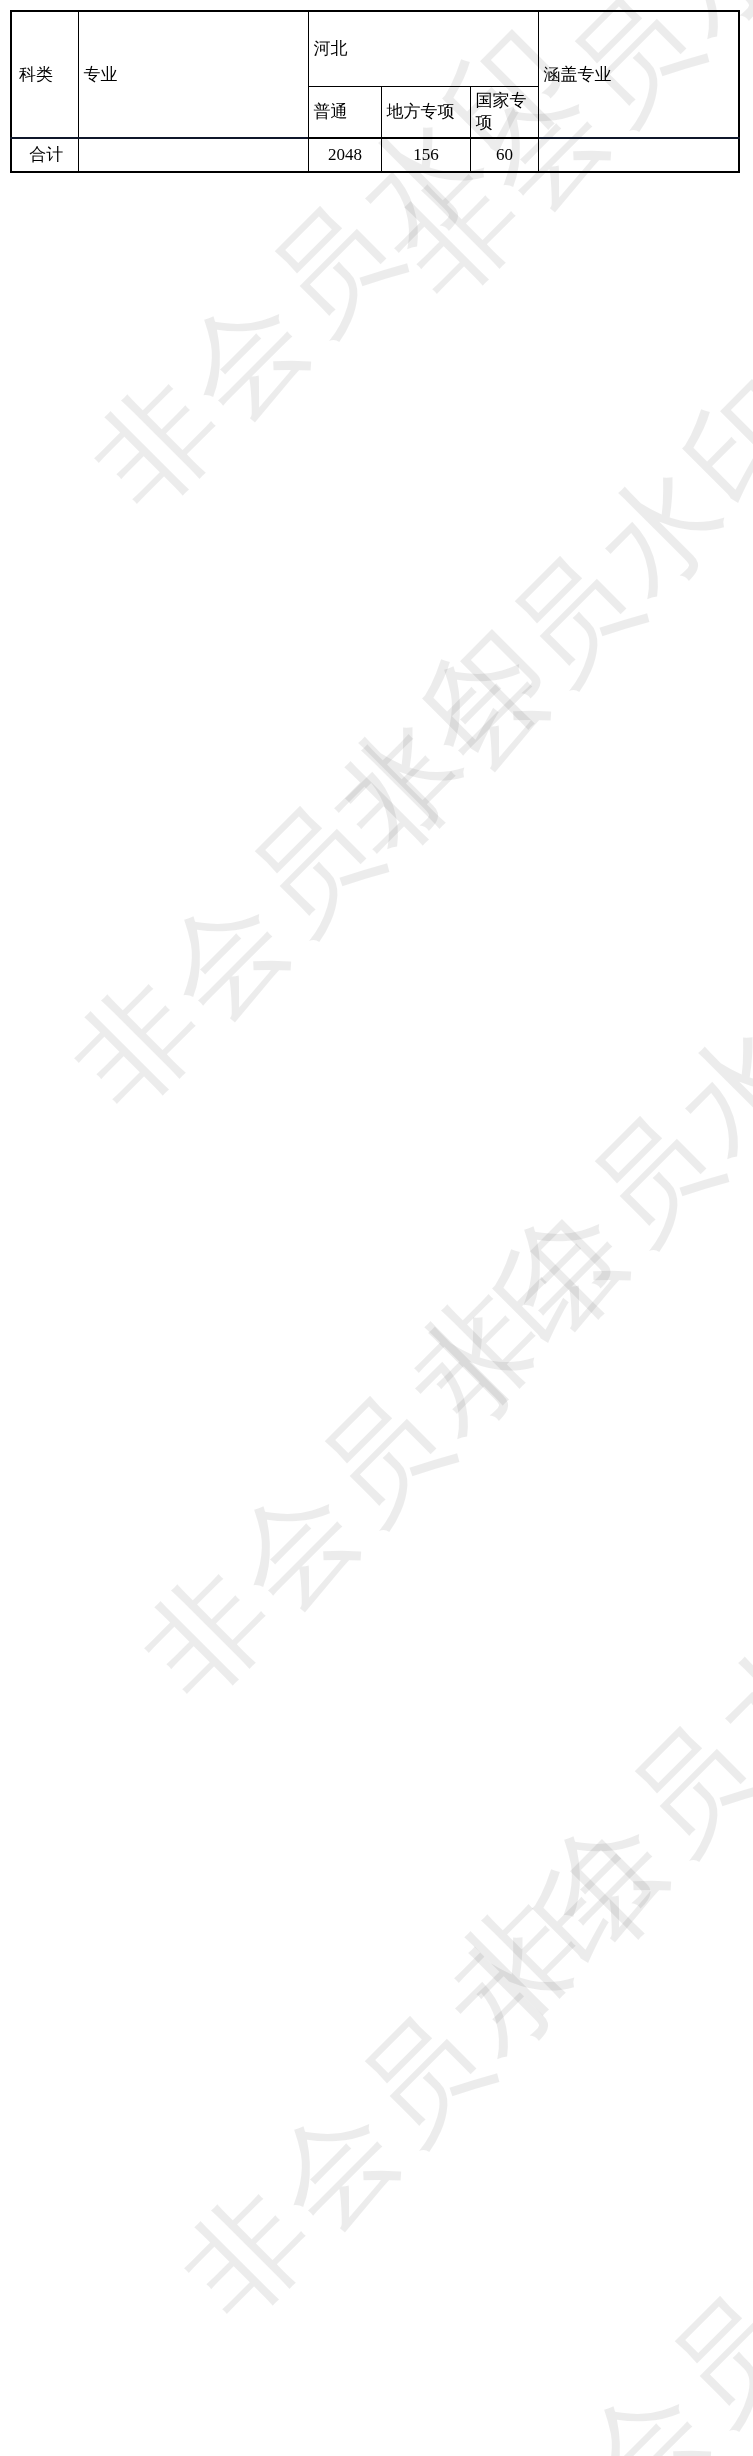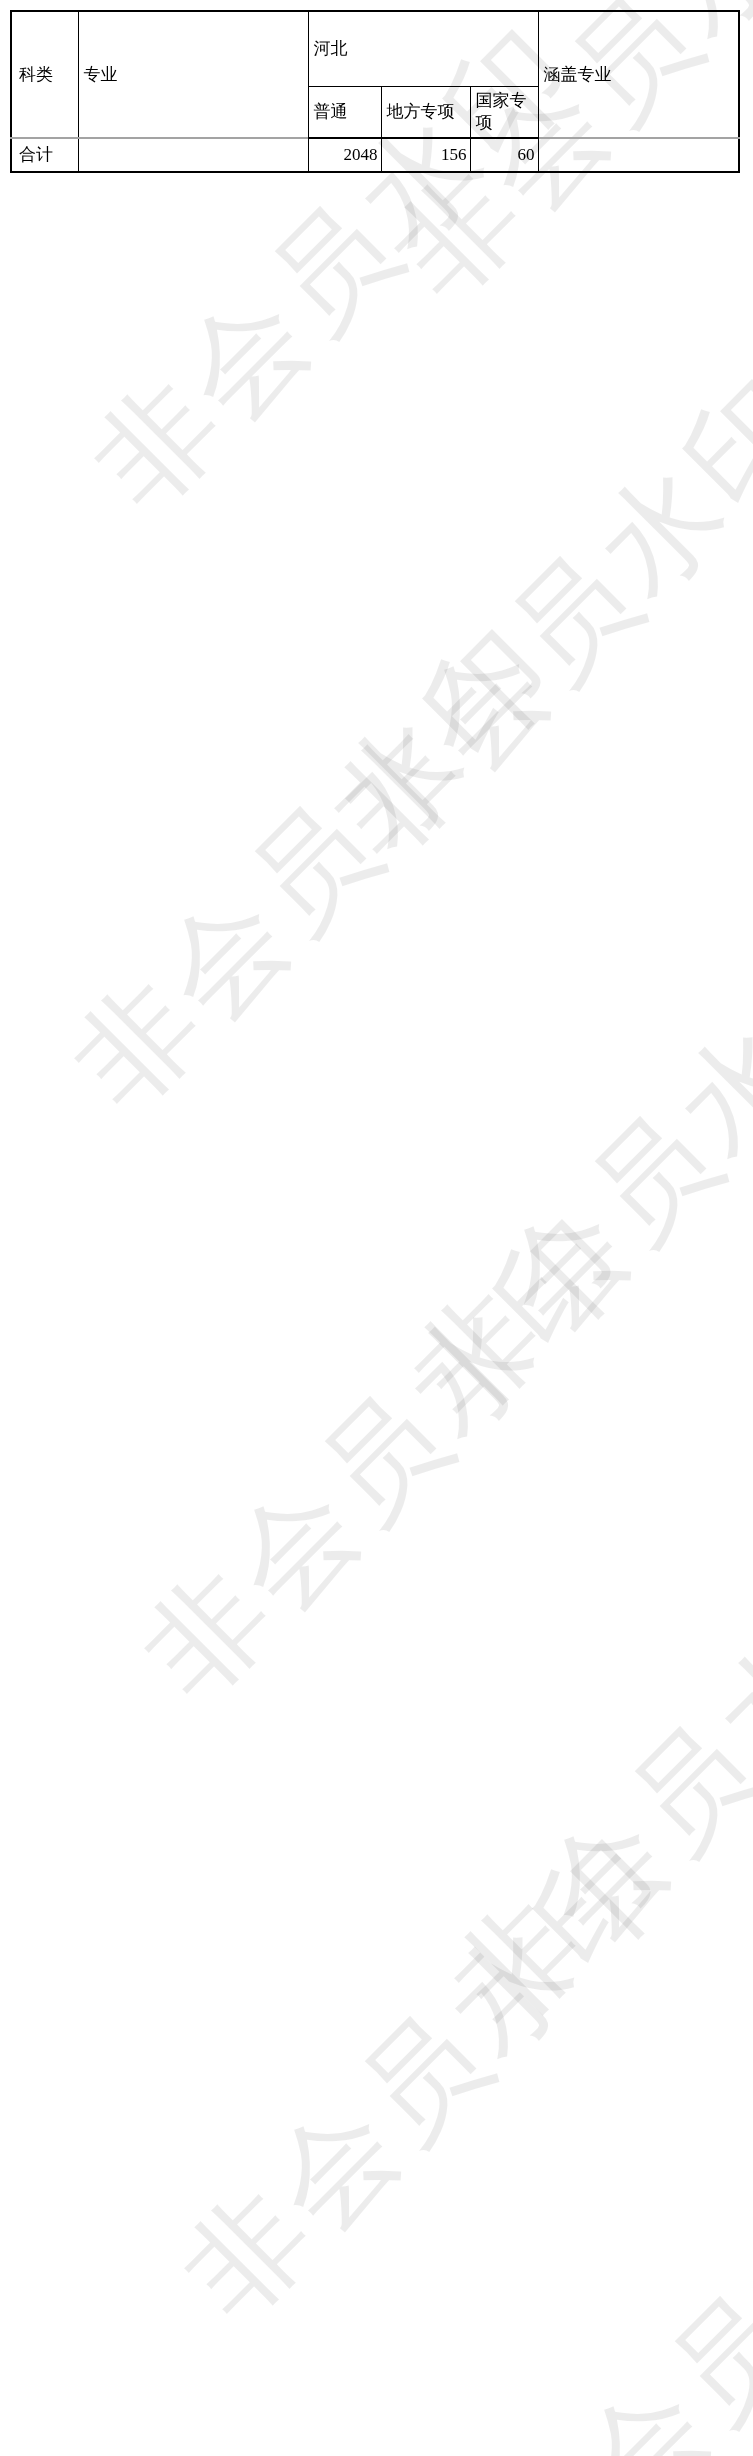--- a/index.html
+++ b/index.html
@@ -42,21 +42,21 @@
     vertical-align:middle;
     background:transparent;
     overflow:hidden;
   }
   .tbl thead td{vertical-align:middle;}
   .hdr-tall{height:68px;}
   .subhead td{height:42px;border-bottom:2px solid #000;}
   td.sec{padding-left:7px;}
   td.num{text-align:right;padding-right:3px;margin-top:24px;}
   td.covered{padding-left:5px;padding-right:2px;margin-left:25px;}
-  tr.section-start td{border-top:2px solid #a3a3a3;}
+  tr.section-start td{border-top:2px solid #0f172a;text-align:center;}
   td.major{padding-left:5px;}
 </style>
 </head>
 <body>
 
 <div class="watermark-layer" id="wm-layer">
     <div class="watermark" style="left: 60px; top: 430px;">非会员水印</div>
     <div class="watermark" style="left: 360px; top: 220px;">非会员水印</div>
     <div class="watermark" style="left: 300px; top: 780px;">非会员水印</div>
     <div class="watermark" style="left: 40px; top: 1030px;">非会员水印</div>

